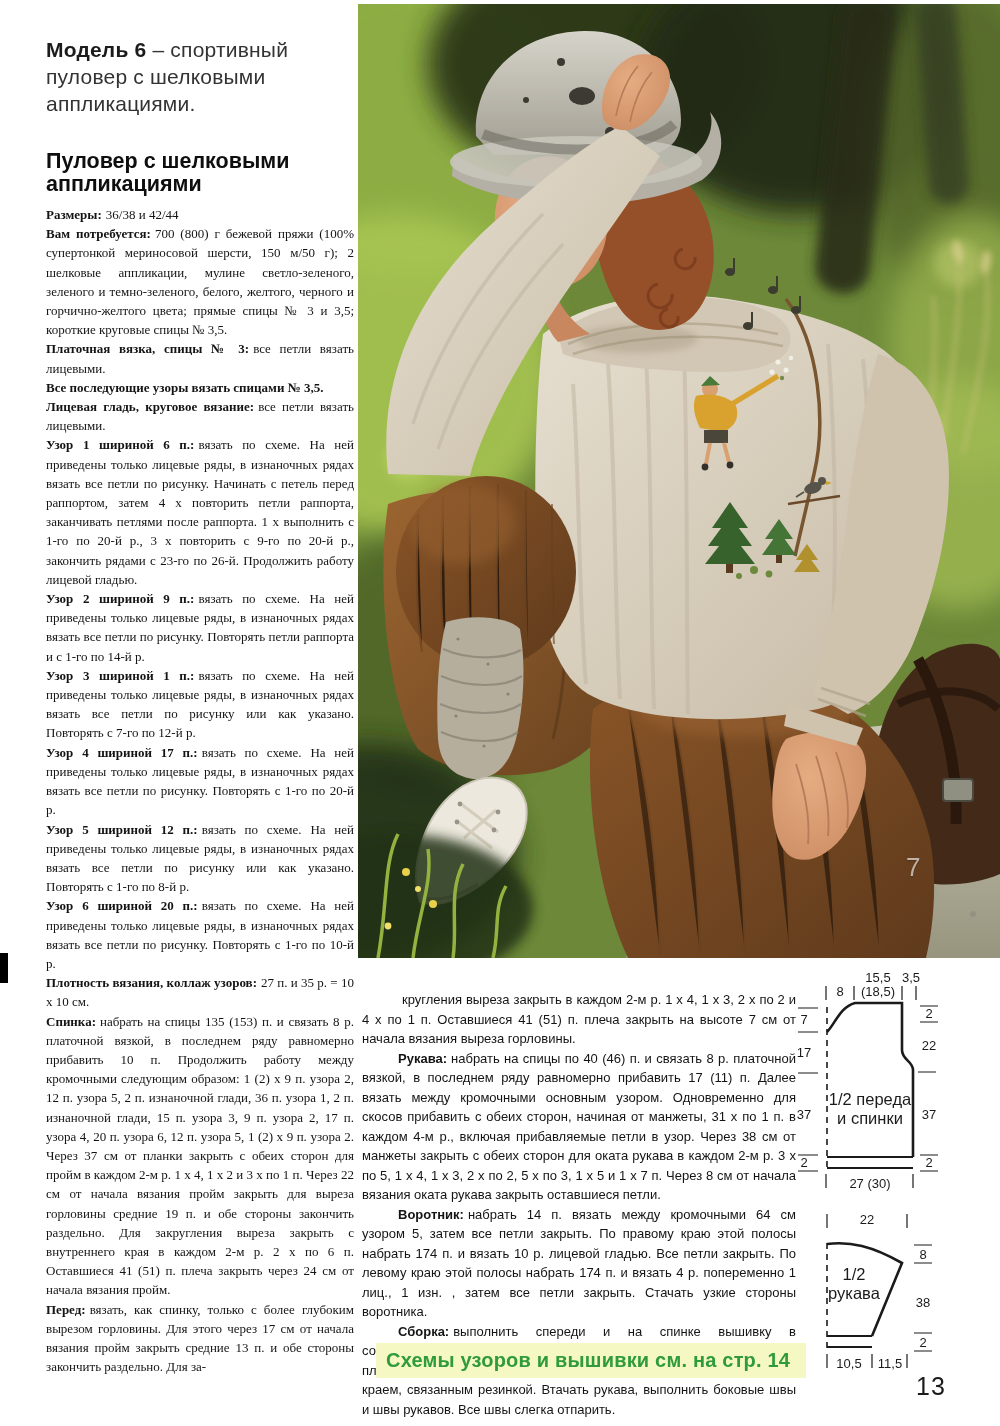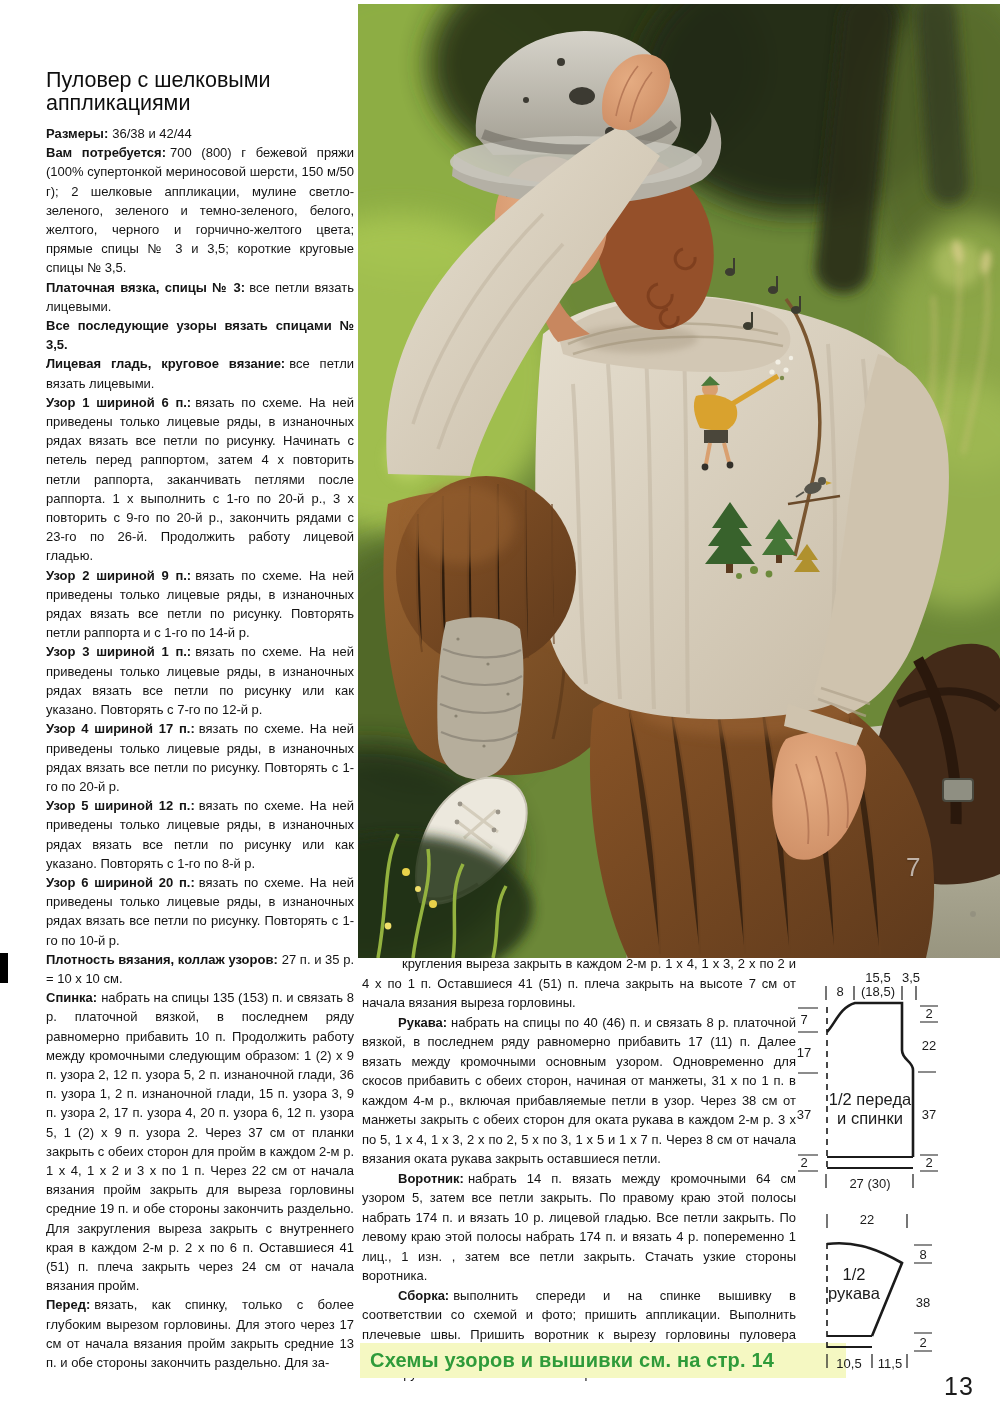--- a/index.html
+++ b/index.html
@@ -2,50 +2,51 @@
 <html><head>
 <meta charset="utf-8">
 <style>
   html,body{margin:0;padding:0;background:#e8e8e8;}
   .page{position:relative;width:1000px;height:1426px;background:#ffffff;overflow:hidden;
         font-family:"Liberation Sans",sans-serif;color:#151515;}
   
   .left-col{position:absolute;left:46px;top:36px;width:308px;}
   .model-head{font-size:21px;line-height:27px;color:#333;letter-spacing:.2px;font-weight:400;}
   .model-head b{font-weight:700;color:#1c1c1c;}
-  .article-title{margin-top:33px;font-size:21.5px;line-height:23px;font-weight:400;color:#0e0e0e;}
+  .article-title{margin-top:33px;font-size:21.5px;line-height:23px;font-weight:700;color:#0e0e0e;}
   .body-text{margin-top:9px;font-size:13px;line-height:19.2px;text-align:justify;color:#141414;}
-  .body-text p{margin:0;}
+  .body-text p{margin:0;font-family:Liberation Serif, serif;}
   .body-text b{margin-right:4px;}
   
-  .mid-col{position:absolute;left:362px;top:954px;width:434px;font-size:13px;line-height:19.5px;
+  .mid-col{position:absolute;left:362px;top:990px;width:434px;font-size:13px;line-height:19.5px;
            text-align:justify;color:#141414;}
   .mid-col p{margin:0;}
   .mid-col b{margin-right:4px;padding-left:36px;}
   
-  .banner{position:absolute;left:360px;top:1343px;width:486px;height:35px;background:#f5f8c2;
+  .banner{position:absolute;left:376px;top:1343px;width:430px;height:35px;background:#f5f8c2;
           color:#2f9b3a;font-size:20px;font-weight:700;line-height:35px;padding-left:10px;
           letter-spacing:.2px;box-sizing:border-box;}
   
   .photo{position:absolute;left:358px;top:4px;width:642px;height:954px;overflow:hidden;background:#6c8838;}
   .watermark{position:absolute;left:548px;top:848px;font-size:26px;color:rgba(255,255,255,.62);
              text-shadow:0 1px 2px rgba(0,0,0,.25);}
   
   .diagrams{position:absolute;left:790px;top:962px;width:210px;height:440px;}
   .diagrams text{font-family:"Liberation Sans",sans-serif;font-size:13px;fill:#1b1b1b;}
   .diagrams .piece-label{font-size:16.5px;}
-  .page-number{position:absolute;left:916px;top:1372px;font-size:25px;color:#1a1a1a;letter-spacing:1px;margin-left:28px;}
+  .page-number{position:absolute;left:916px;top:1372px;font-size:25px;color:#1a1a1a;letter-spacing:1px;}
   .edge-mark{position:absolute;left:0;top:953px;width:8px;height:30px;background:#000;}
 </style>
 </head>
 <body>
 
 <div class="page">
 
   <div class="left-col">
+    <div class="model-head"><b>Модель 6</b><span> – спортивный пуловер с шелковыми аппликациями.</span></div>
     <div class="article-title">Пуловер с шелковыми аппликациями</div>
     <div class="body-text">
       <p><b>Размеры:</b><span>36/38 и 42/44</span></p>
       <p><b>Вам потребуется:</b><span>700 (800) г бежевой пряжи (100% супертонкой мериносовой шерсти, 150 м/50 г); 2 шелковые аппликации, мулине светло-зеленого, зеленого и темно-зеленого, белого, желтого, черного и горчично-желтого цвета; прямые спицы № 3 и 3,5; короткие круговые спицы № 3,5.</span></p>
       <p><b>Платочная вязка, спицы № 3:</b><span>все петли вязать лицевыми.</span></p>
       <p><b>Все последующие узоры вязать спицами № 3,5.</b><span></span></p>
       <p><b>Лицевая гладь, круговое вязание:</b><span>все петли вязать лицевыми.</span></p>
       <p><b>Узор 1 шириной 6 п.:</b><span>вязать по схеме. На ней приведены только лицевые ряды, в изнаночных рядах вязать все петли по рисунку. Начинать с петель перед раппортом, затем 4 х повторить петли раппорта, заканчивать петлями после раппорта. 1 х выполнить с 1-го по 20-й р., 3 х повторить с 9-го по 20-й р., закончить рядами с 23-го по 26-й. Продолжить работу лицевой гладью.</span></p>
       <p><b>Узор 2 шириной 9 п.:</b><span>вязать по схеме. На ней приведены только лицевые ряды, в изнаночных рядах вязать все петли по рисунку. Повторять петли раппорта и с 1-го по 14-й р.</span></p>
       <p><b>Узор 3 шириной 1 п.:</b><span>вязать по схеме. На ней приведены только лицевые ряды, в изнаночных рядах вязать все петли по рисунку или как указано. Повторять с 7-го по 12-й р.</span></p>

